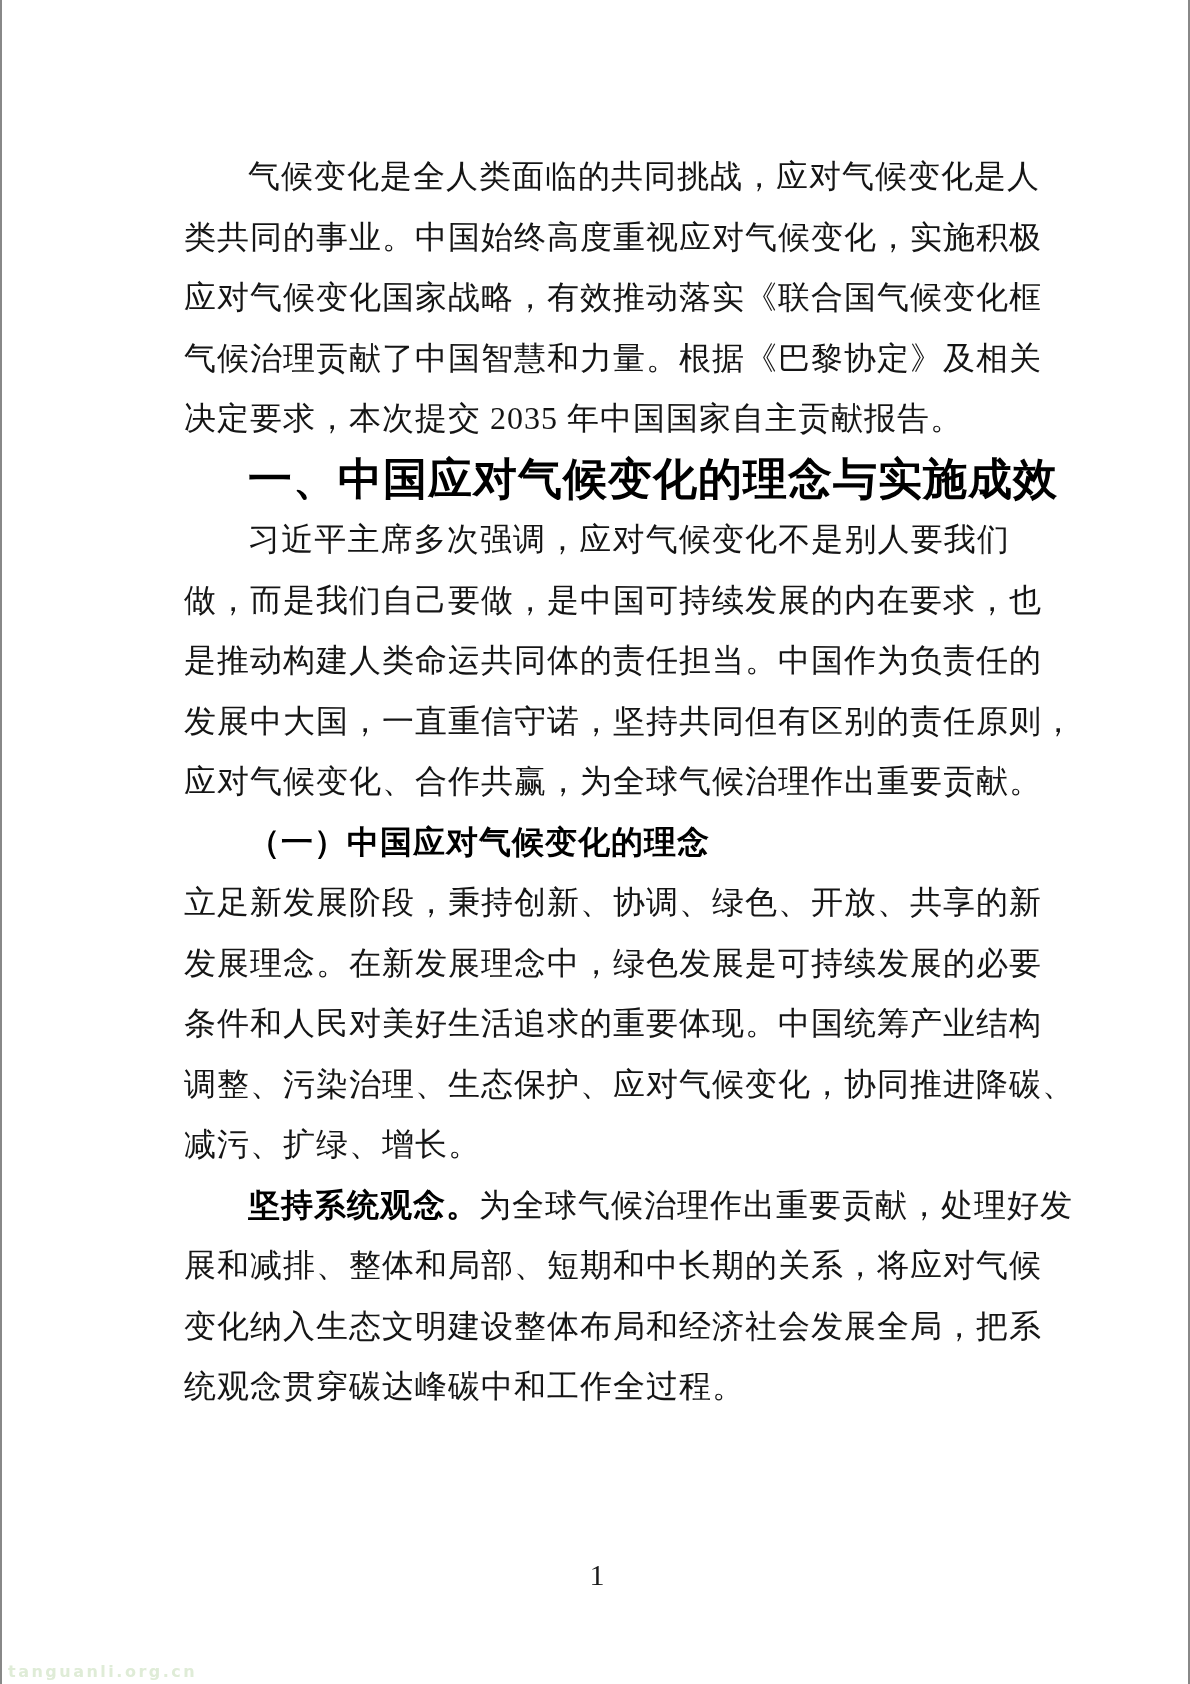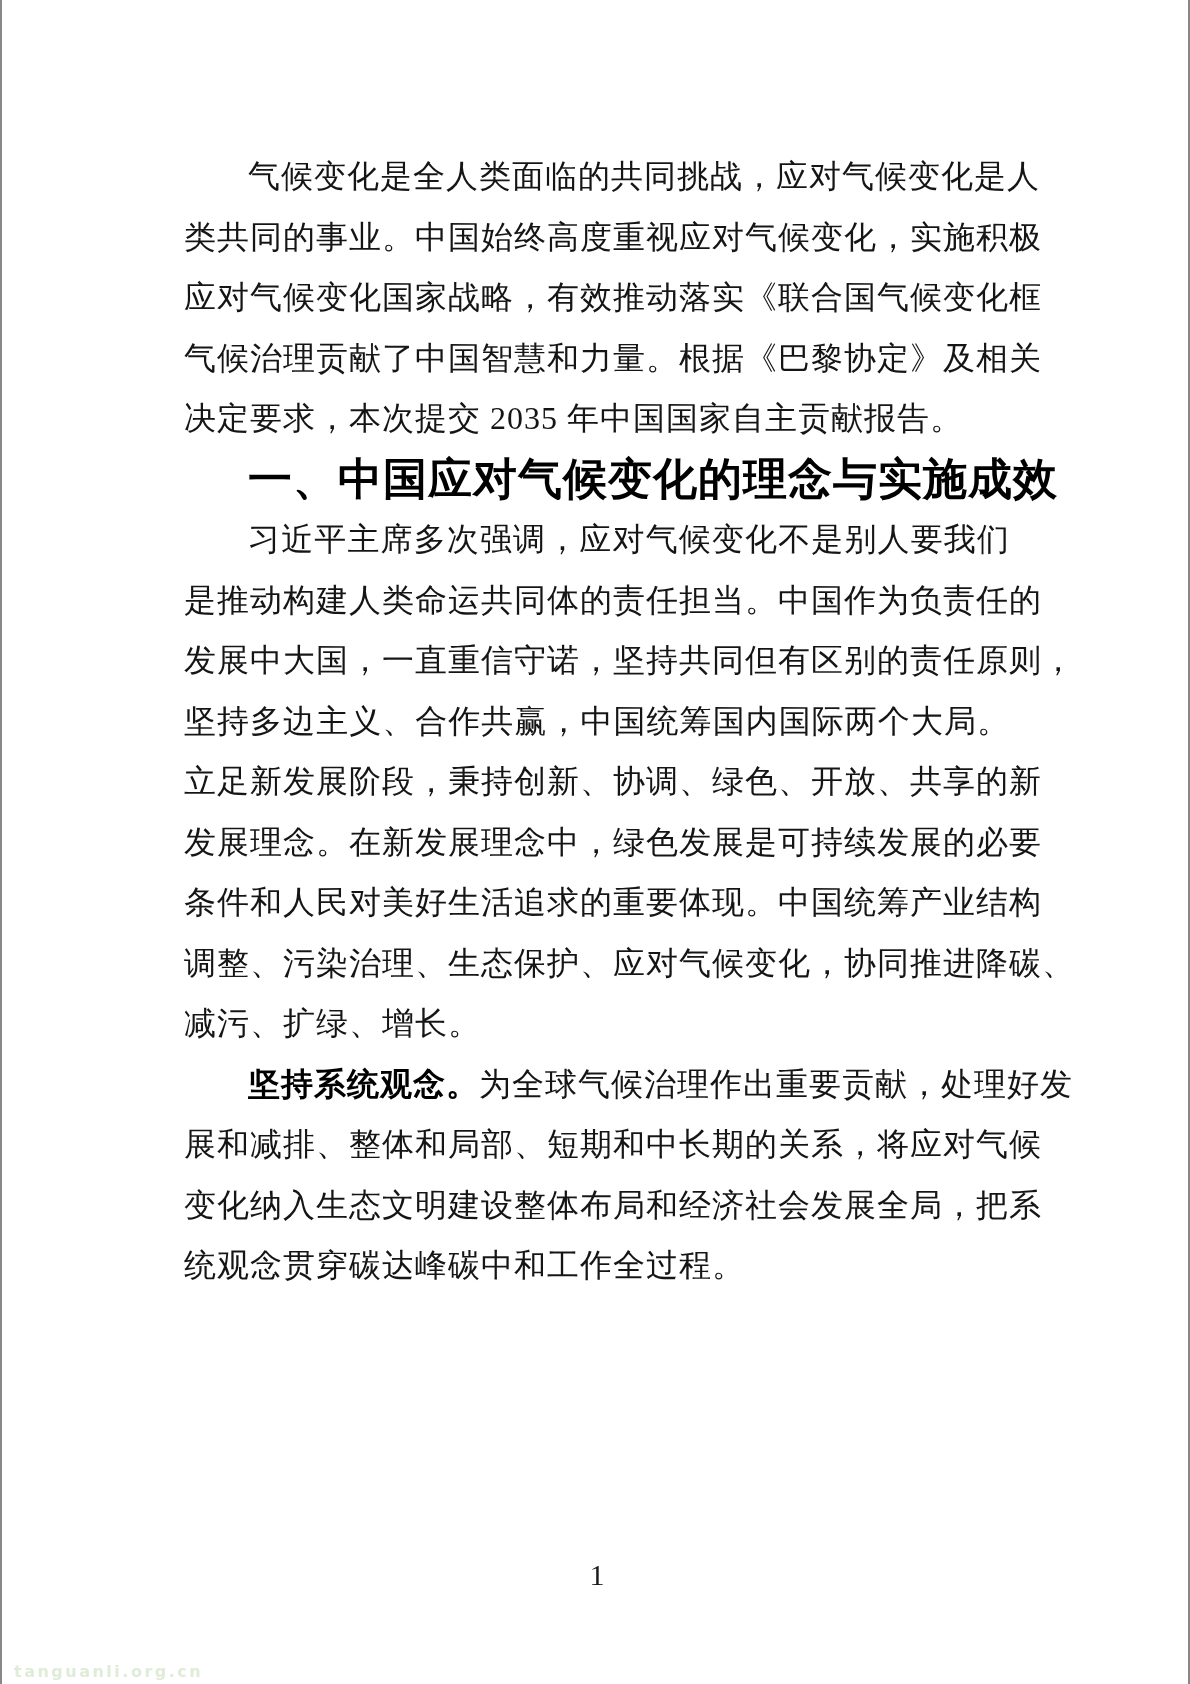--- a/index.html
+++ b/index.html
@@ -55,44 +55,46 @@
     top: 1556px;
     left: 182px;
     width: 826px;
     text-align: center;
     font-size: 30px;
     line-height: 38px;
     color: #1a1a1a;
   }
   .watermark {
     position: absolute;
-    left: 12px;
+    left: 6px;
     top: 1662px;
     font-family: "DejaVu Sans", "Liberation Sans", sans-serif;
     font-size: 16px;
     font-weight: 700;
     letter-spacing: 2.5px;
     color: #dfecd7;
   }
 </style>
 </head>
 <body>
 
 <div class="page">
   <div class="textblock">
     <div class="line indent">气候变化是全人类面临的共同挑战，应对气候变化是人</div>
     <div class="line">类共同的事业。中国始终高度重视应对气候变化，实施积极</div>
     <div class="line">应对气候变化国家战略，有效推动落实《联合国气候变化框</div>
     <div class="line">气候治理贡献了中国智慧和力量。根据《巴黎协定》及相关</div>
     <div class="line no-stretch">决定要求，本次提交 2035 年中国国家自主贡献报告。</div>
     <div class="line h1 indent">一、中国应对气候变化的理念与实施成效</div>
     <div class="line indent">习近平主席多次强调，应对气候变化不是别人要我们</div>
+    <div class="line">做，而是我们自己要做，是中国可持续发展的内在要求，也</div>
     <div class="line">是推动构建人类命运共同体的责任担当。中国作为负责任的</div>
     <div class="line">发展中大国，一直重信守诺，坚持共同但有区别的责任原则，</div>
-    <div class="line">坚持多边主义、合作共赢，中国统筹国内国际两个大局。</div>
+    <div class="line">应对气候变化、合作共赢，为全球气候治理作出重要贡献。</div>
+    <div class="line h2 indent">（一）中国应对气候变化的理念</div>
     <div class="line">立足新发展阶段，秉持创新、协调、绿色、开放、共享的新</div>
     <div class="line">发展理念。在新发展理念中，绿色发展是可持续发展的必要</div>
     <div class="line">条件和人民对美好生活追求的重要体现。中国统筹产业结构</div>
     <div class="line">调整、污染治理、生态保护、应对气候变化，协同推进降碳、</div>
     <div class="line no-stretch">减污、扩绿、增长。</div>
     <div class="line indent">
       <span class="lead">坚持系统观念。</span><span>为全球气候治理作出重要贡献，处理好发</span>
     </div>
     <div class="line">展和减排、整体和局部、短期和中长期的关系，将应对气候</div>
     <div class="line">变化纳入生态文明建设整体布局和经济社会发展全局，把系</div>

